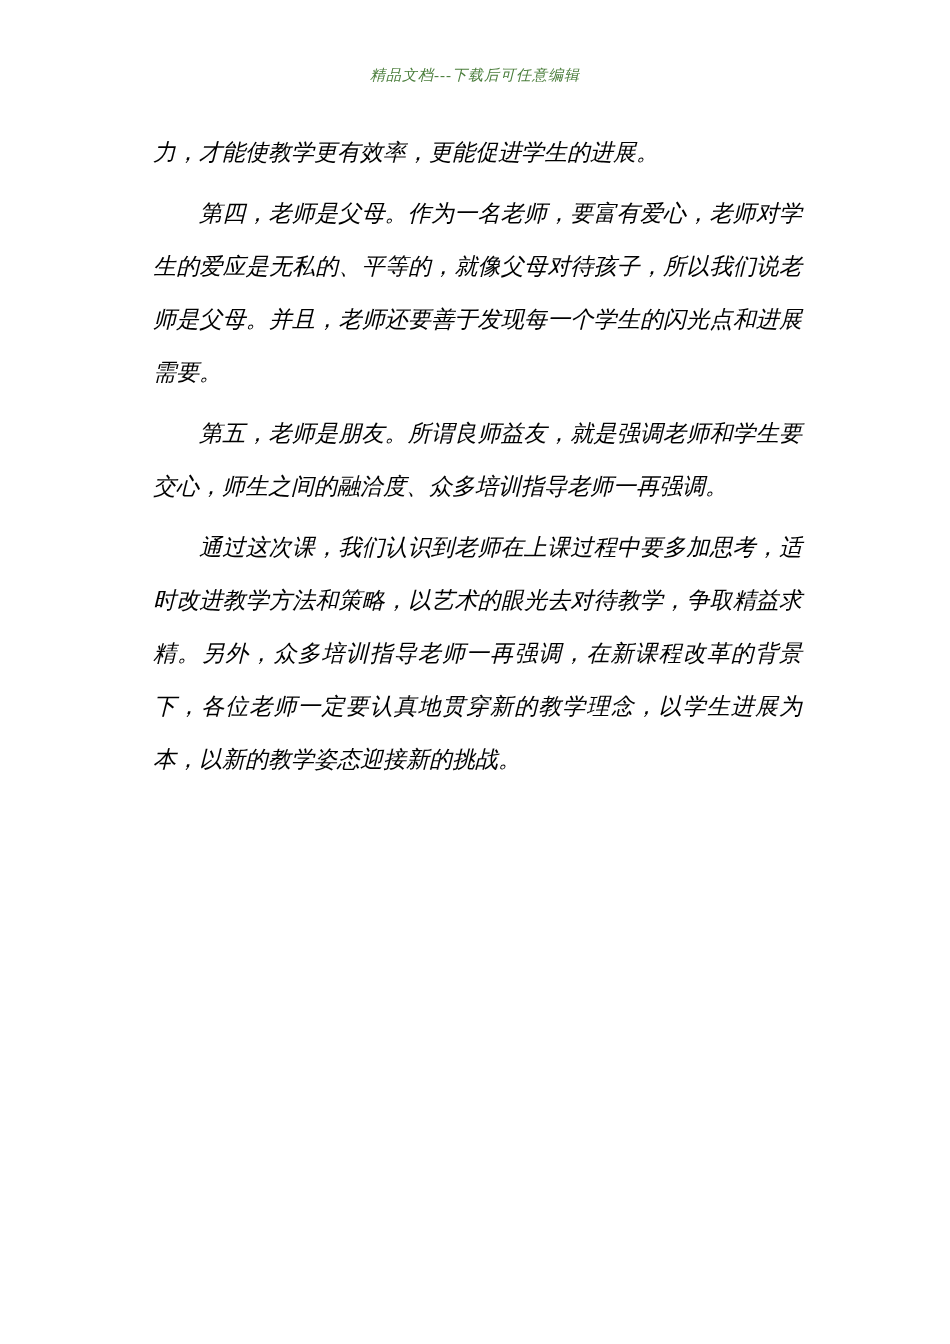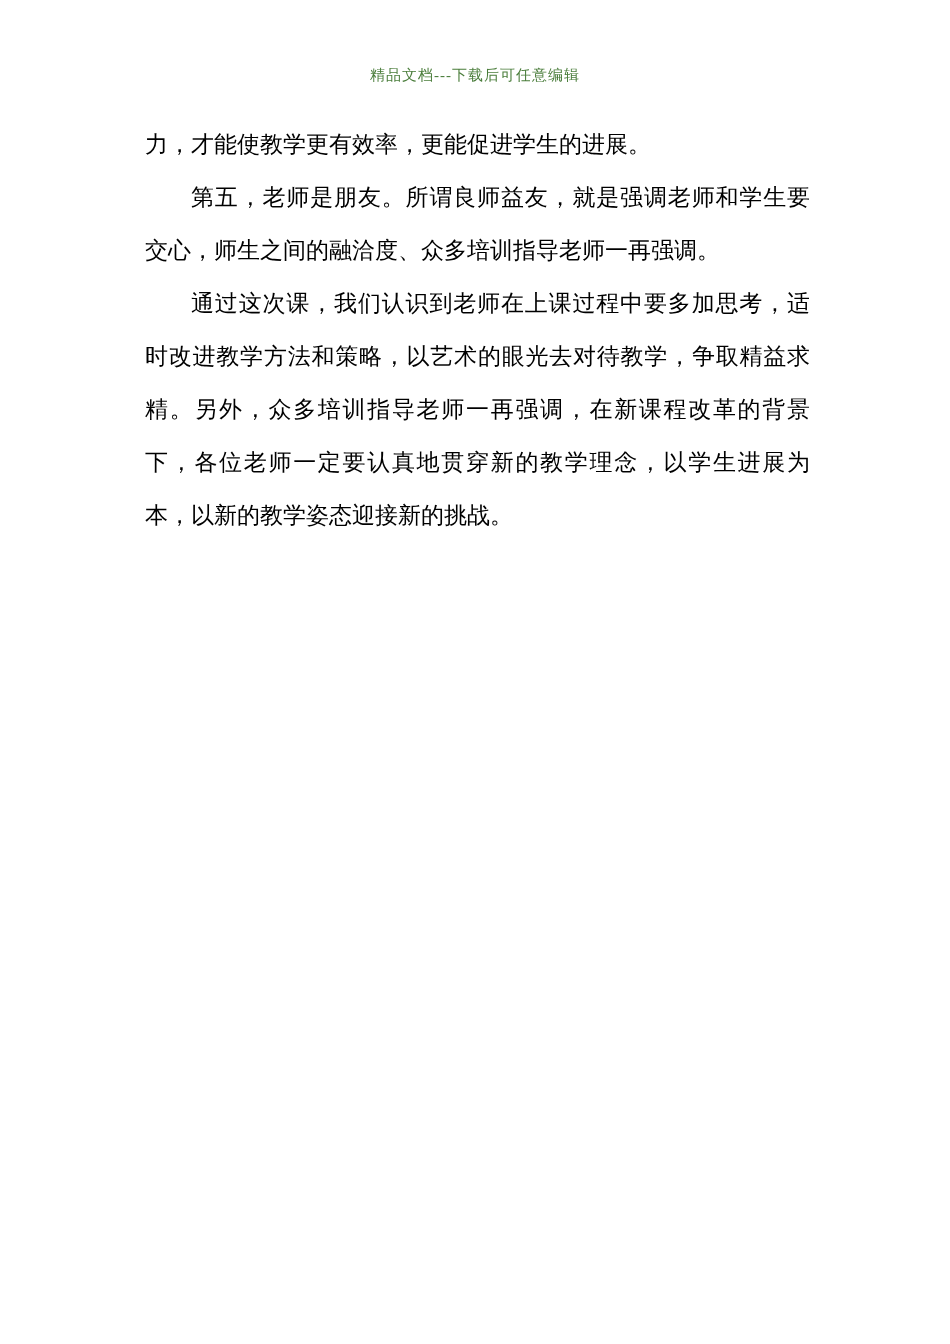--- a/index.html
+++ b/index.html
@@ -8,20 +8,21 @@
     background: #ffffff;
   }
   .page {
     position: relative;
     width: 950px;
     height: 1344px;
     margin: 0 auto;
     background: #ffffff;
     overflow: hidden;
     font-family: "Liberation Serif", "DejaVu Serif", serif;
+    font-style: italic;
   }
   .watermark {
     position: absolute;
     top: 66px;
     left: 0;
     width: 100%;
     text-align: center;
     font-size: 15px;
     letter-spacing: 1px;
     color: #4a7d3b;
@@ -31,30 +32,31 @@
     top: 118px;
     left: 145px;
     width: 665px;
     color: #000000;
     font-size: 23px;
     line-height: 53px;
     text-align: justify;
     text-justify: inter-ideograph;
   }
   .doc-body p.para {
-    margin: 0;
+    margin: 8px;
     padding: 0;
   }
   .doc-body p.para.indent {
     text-indent: 2em;
   }
 </style>
 </head>
 <body>
 
 <div class="page">
   <div class="watermark" style="color: rgb(74, 125, 59);">精品文档---下载后可任意编辑</div>
   <div class="doc-body">
       <p class="para">力，才能使教学更有效率，更能促进学生的进展。</p>
+      <p class="para indent">第四，老师是父母。作为一名老师，要富有爱心，老师对学生的爱应是无私的、平等的，就像父母对待孩子，所以我们说老师是父母。并且，老师还要善于发现每一个学生的闪光点和进展需要。</p>
       <p class="para indent">第五，老师是朋友。所谓良师益友，就是强调老师和学生要交心，师生之间的融洽度、众多培训指导老师一再强调。</p>
       <p class="para indent">通过这次课，我们认识到老师在上课过程中要多加思考，适时改进教学方法和策略，以艺术的眼光去对待教学，争取精益求精。另外，众多培训指导老师一再强调，在新课程改革的背景下，各位老师一定要认真地贯穿新的教学理念，以学生进展为本，以新的教学姿态迎接新的挑战。</p>
     </div>
 </div>
 
 </body></html>

